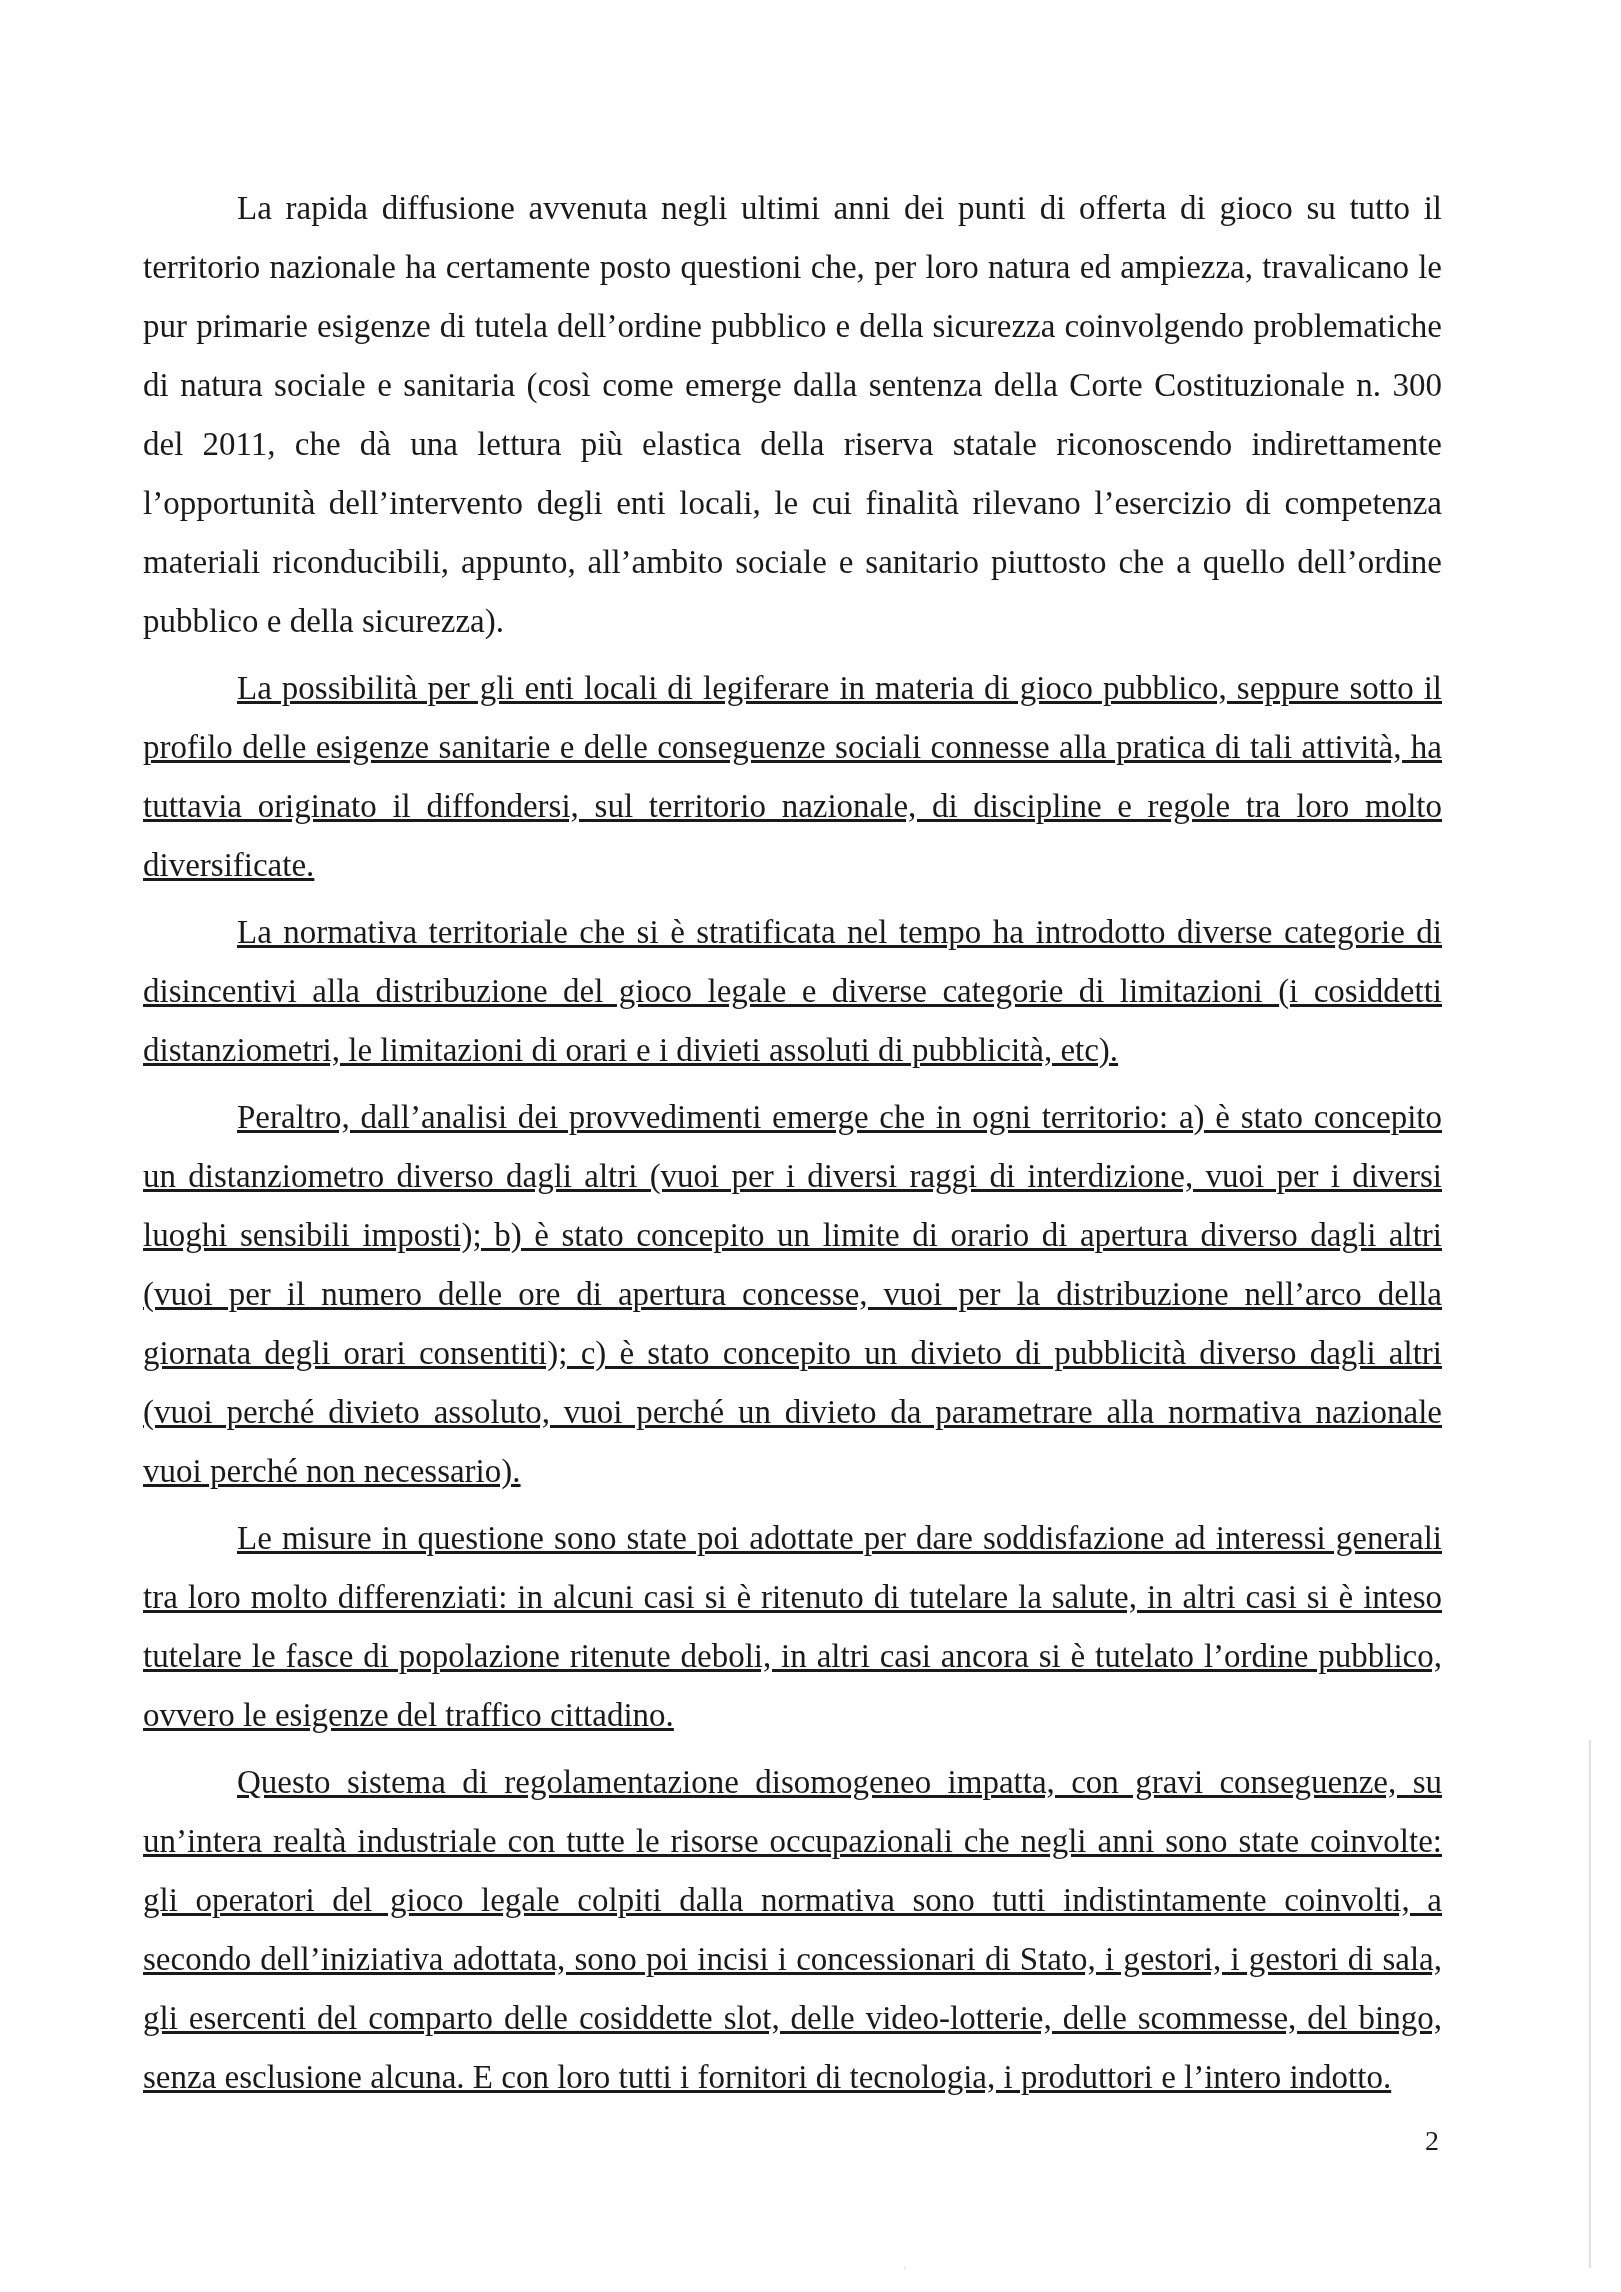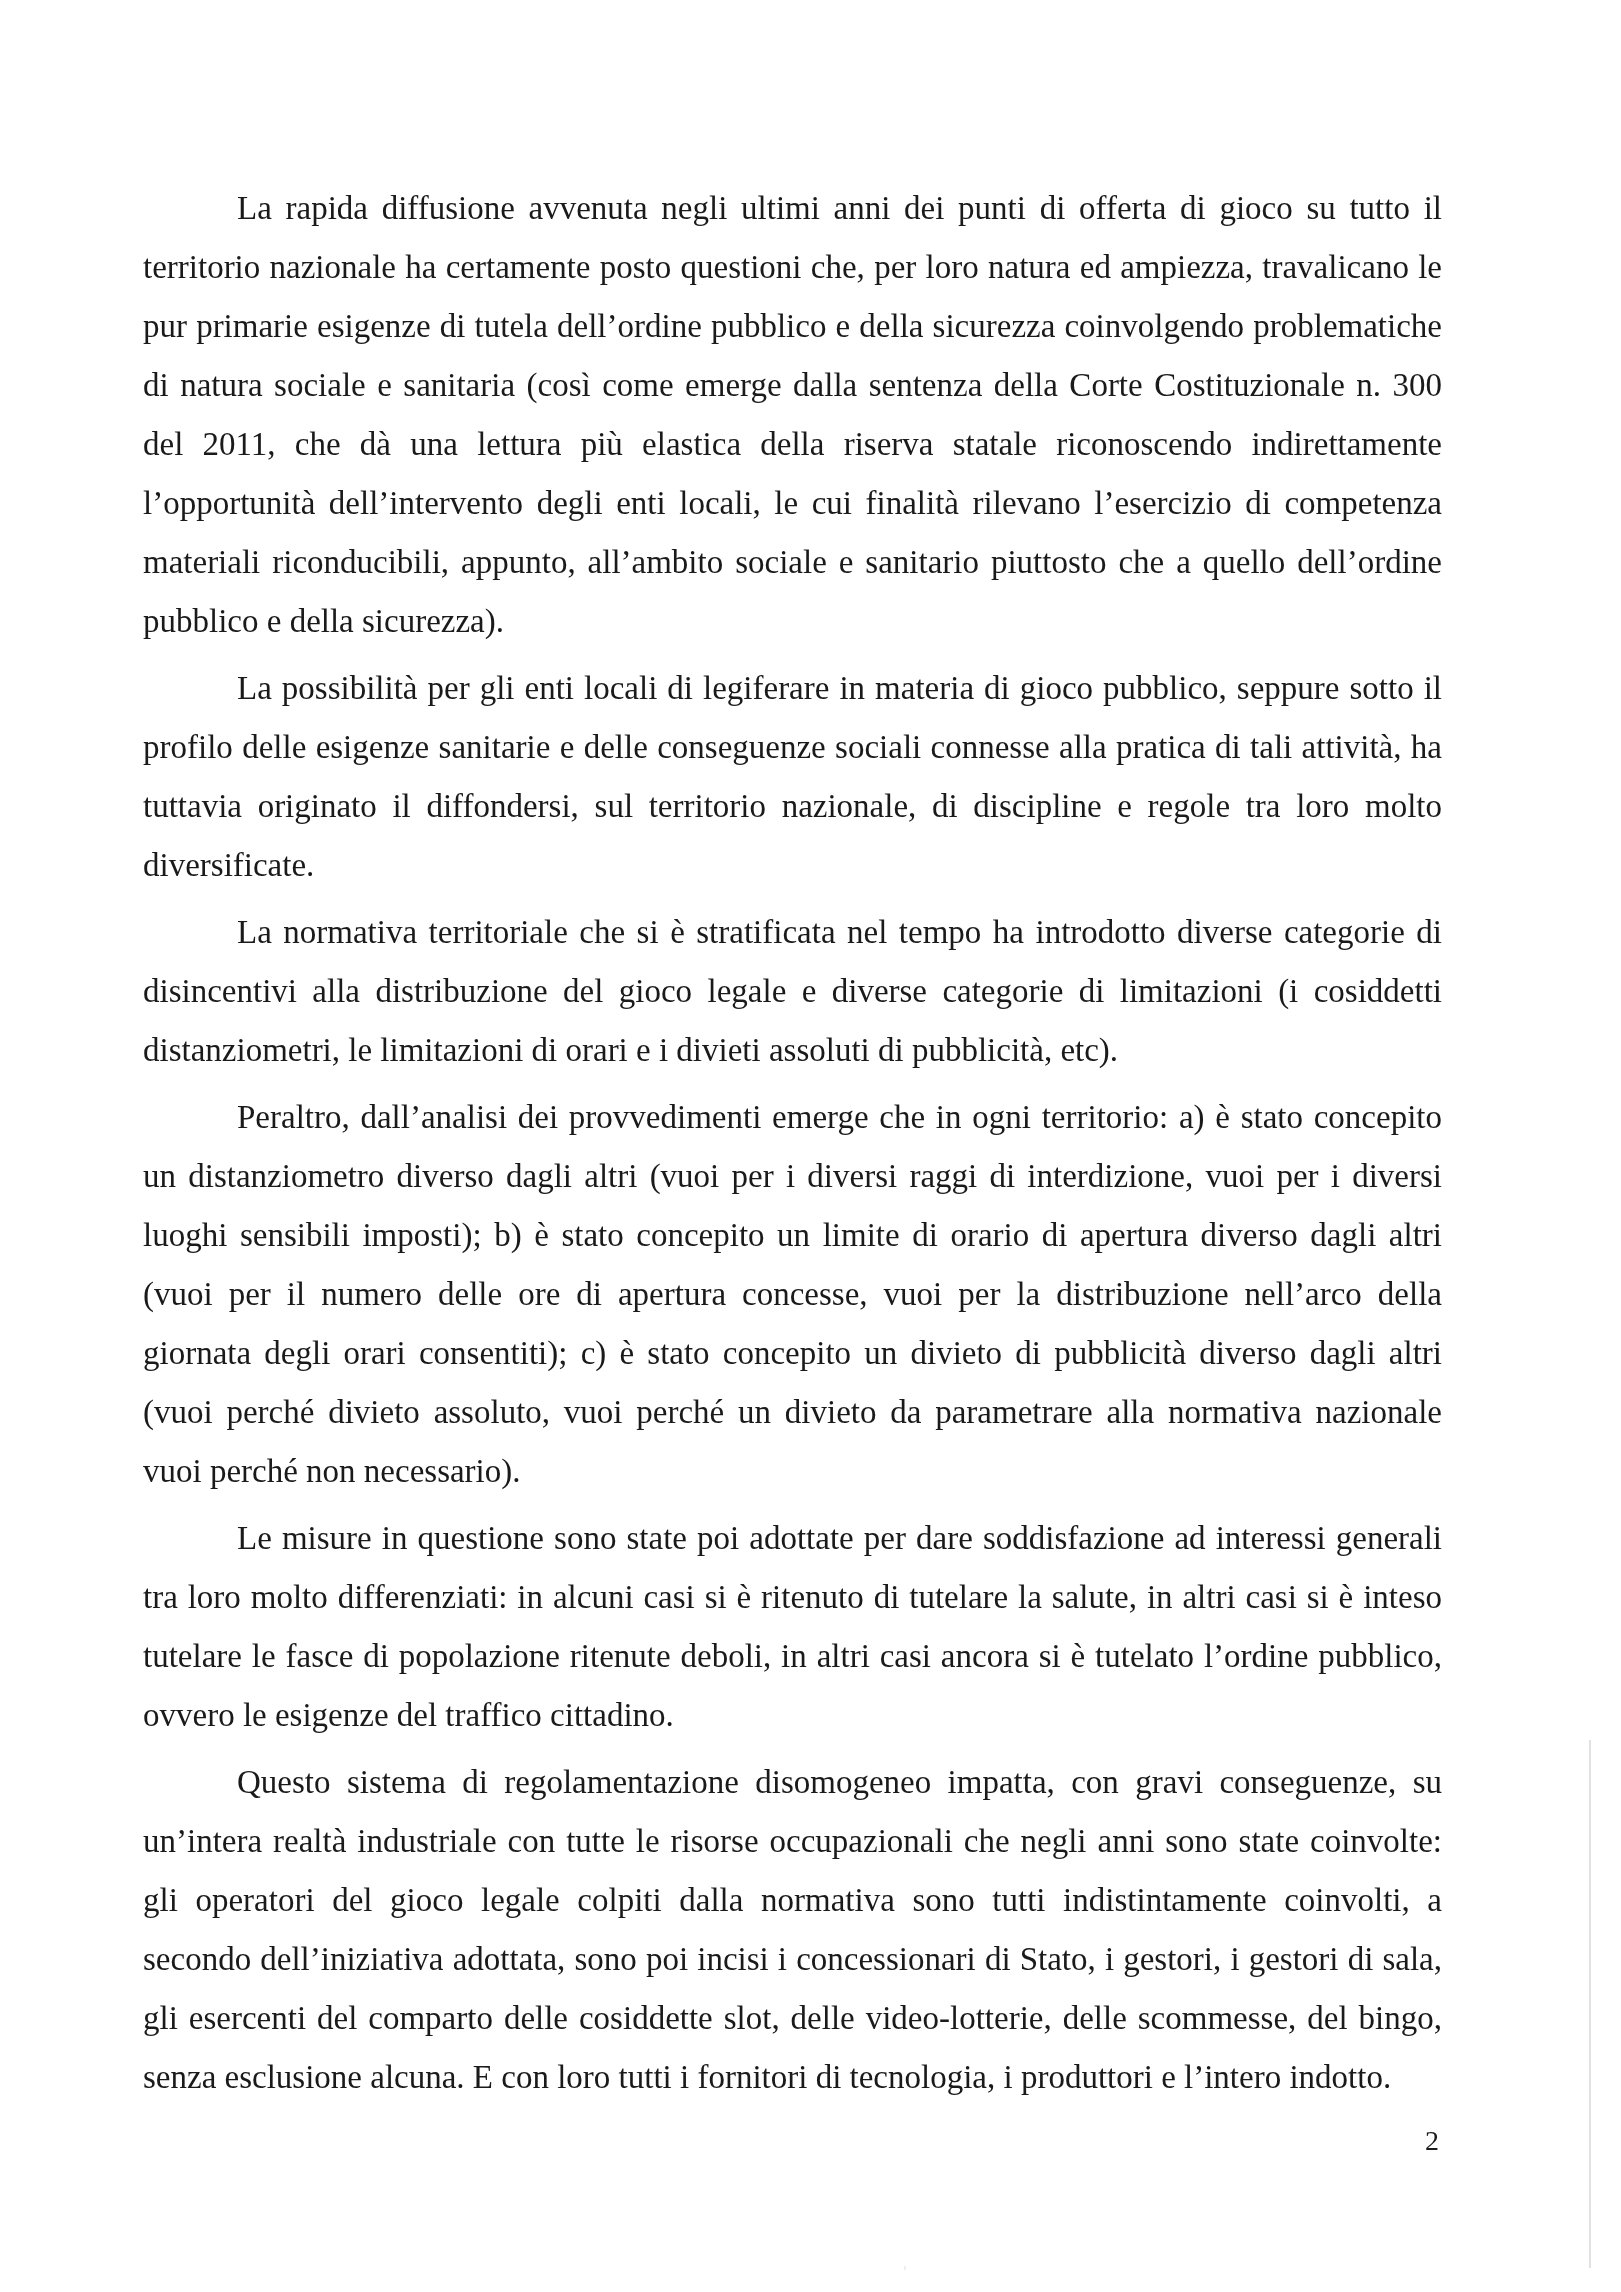--- a/index.html
+++ b/index.html
@@ -32,20 +32,21 @@
       color: #1a1a1a;
     }
     .body-text p {
       margin: 0;
       text-align: justify;
       text-indent: 94px;
       hyphens: none;
     }
     .body-text p + p {
       margin-top: 8px;
+      text-decoration: underline;
     }
     .page-number {
       position: absolute;
       right: 182px;
       top: 2123px;
       font-family: "Liberation Serif", "DejaVu Serif", serif;
       font-size: 28px;
       line-height: 36px;
       color: #1a1a1a;
     }

